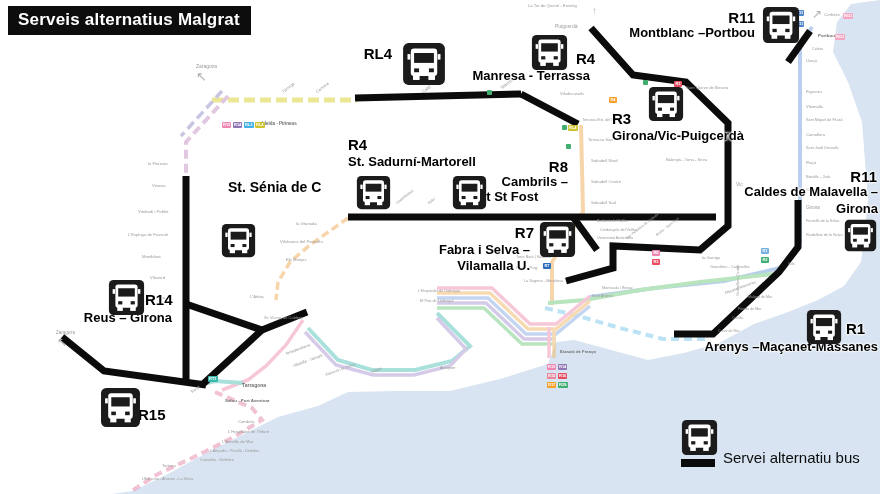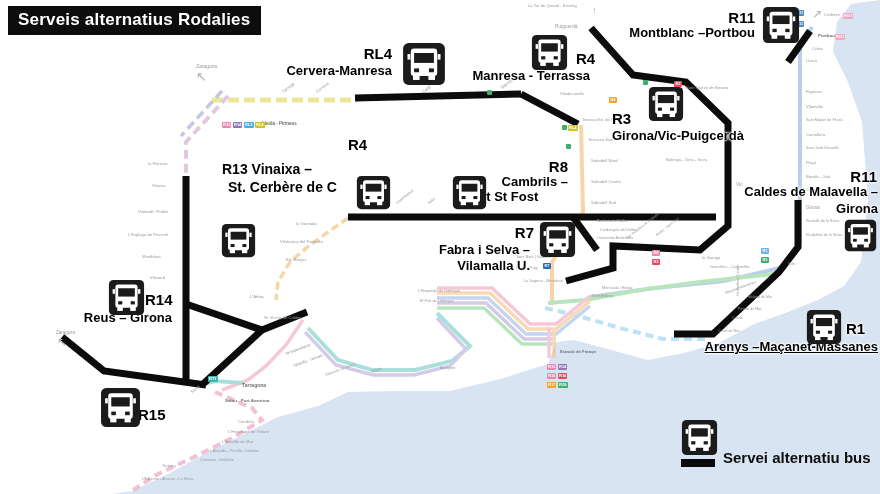--- a/index.html
+++ b/index.html
@@ -12,21 +12,21 @@
   .bd{position:absolute;color:#fff;font-weight:bold;white-space:nowrap;line-height:6px;
       border-radius:1px;padding:0 1px;text-align:center;min-width:6px;height:6px;font-size:4px;}
   .bd.sq{min-width:5px;width:5px;height:5px;padding:0;}
   .ar{position:absolute;color:#b0b0b0;line-height:1;}
   .lb{position:absolute;color:#000;font-weight:bold;white-space:nowrap;line-height:1.12;
       text-shadow:0 0 2px #fff,0 0 2px #fff,0 0 3px #fff,0 0 3px #fff;}
   .ic{position:absolute;}
   .ic svg{display:block;width:100%;height:100%;}
   #title-box{position:absolute;left:8px;top:6px;background:#0d0d0d;color:#fff;
              font-weight:bold;font-size:17px;padding:4px 11px 5px 10px;letter-spacing:.2px;}
-  #legend-label{position:absolute;left:723px;top:450px;font-size:15px;font-weight:bold;
+  #legend-label{position:absolute;left:723px;top:450px;font-size:15px;font-weight:normal;
                 color:#0d0d0d;text-shadow:none;white-space:nowrap;}
   #legend-swatch{position:absolute;left:681px;top:459px;width:34px;height:8px;background:#0a0a0a;}
 </style>
 </head>
 <body>
 
 <div id="stage">
   <div id="map-canvas">
       <svg viewBox="0 0 880 494" width="880" height="494">
         <polygon points="880,0 851,4 837,22 833,52 848,82 862,122 868,200 861,262 844,286 818,300 788,312 754,324 719,343 684,353 648,360 600,347 574,340 556,342 548,364 500,379 450,391 398,391 348,392 318,406 278,417 248,432 208,452 168,474 133,491 112,494 880,494" fill="#d8e4f1"></polygon>
@@ -175,43 +175,42 @@
       <div class="bd" style="left: 208px; top: 376px; background: rgb(56, 184, 172);">RT1</div>
       <div class="bd sq" style="left: 562px; top: 125px; background: rgb(63, 174, 110);"></div>
       <div class="bd sq" style="left: 566px; top: 144px; background: rgb(63, 174, 110);"></div>
       <div class="bd sq" style="left: 487px; top: 90px; background: rgb(63, 174, 110);"></div>
       <div class="bd sq" style="left: 643px; top: 80px; background: rgb(63, 174, 110);"></div>
       <div class="ar" style="left: 196px; top: 70px; font-size: 13px;">↖</div>
       <div class="ar" style="left: 57px; top: 336px; font-size: 12px;">↖</div>
       <div class="ar" style="left: 812px; top: 8px; font-size: 12px;">↗</div>
       <div class="ar" style="left: 592px; top: 6px; font-size: 10px;">↑</div>
       <div class="lb" style="left: 300px; top: 46px; width: 92px; text-align: right; font-size: 15px;">RL4</div>
-      <div class="lb" style="left: 238px; top: 64px; width: 154px; text-align: right; font-size: 13px;">Cervera-Manresa</div>
       <div class="lb" style="left: 576px; top: 51px; width: 40px; text-align: left; font-size: 15px;">R4</div>
       <div class="lb" style="left: 465px; top: 69px; width: 125px; text-align: right; font-size: 13px;">Manresa - Terrassa</div>
       <div class="lb" style="left: 690px; top: 10px; width: 65px; text-align: right; font-size: 15px;">R11</div>
       <div class="lb" style="left: 613px; top: 26px; width: 142px; text-align: right; font-size: 13px;">Montblanc –Portbou</div>
       <div class="lb" style="left: 612px; top: 111px; width: 40px; text-align: left; font-size: 15px;">R3</div>
       <div class="lb" style="left: 612px; top: 129px; width: 165px; text-align: left; font-size: 13px;">Girona/Vic-Puigcerdà</div>
       <div class="lb" style="left: 348px; top: 137px; width: 40px; text-align: left; font-size: 15px;">R4</div>
+      <div class="lb" style="left: 348px; top: 155px; width: 175px; text-align: left; font-size: 13px;">St. Sadurní-Martorell</div>
       <div class="lb" style="left: 500px; top: 159px; width: 68px; text-align: right; font-size: 15px;">R8</div>
       <div class="lb" style="left: 478px; top: 175px; width: 90px; text-align: right; font-size: 13px;">Cambrils –</div>
       <div class="lb" style="left: 453px; top: 190px; width: 115px; text-align: left; font-size: 13px;">Mollet St Fost</div>
       <div class="lb" style="left: 818px; top: 169px; width: 59px; text-align: right; font-size: 15px;">R11</div>
       <div class="lb" style="left: 710px; top: 185px; width: 168px; text-align: right; font-size: 13px;">Caldes de Malavella –</div>
       <div class="lb" style="left: 788px; top: 202px; width: 90px; text-align: right; font-size: 13px;">Girona</div>
-      <div class="lb" style="left: 222px; top: 162px; width: 160px; text-align: left; font-size: 14px;">R13  Vinaixa –</div>
-      <div class="lb" style="left: 228px; top: 180px; width: 160px; text-align: left; font-size: 14px;">St. Cerbère de C</div>
+      <div class="lb" style="left: 228px; top: 180px; width: 160px; text-align: left; font-size: 14px;">St. Sénia de C</div>
       <div class="lb" style="left: 508px; top: 225px; width: 26px; text-align: right; font-size: 15px;">R7</div>
       <div class="lb" style="left: 423px; top: 243px; width: 107px; text-align: right; font-size: 13px;">Fabra i Selva –</div>
       <div class="lb" style="left: 423px; top: 259px; width: 107px; text-align: right; font-size: 13px;">Vilamalla U.</div>
       <div class="lb" style="left: 145px; top: 292px; width: 42px; text-align: left; font-size: 15px;">R14</div>
       <div class="lb" style="left: 52px; top: 311px; width: 120px; text-align: right; font-size: 13px;">Reus – Girona</div>
       <div class="lb" style="left: 846px; top: 321px; width: 32px; text-align: left; font-size: 15px;">R1</div>
-      <div class="lb" style="left: 698px; top: 340px; width: 180px; text-align: right; font-size: 13px; text-decoration: underline;">Arenys –Maçanet-Massanes</div>
+      <div class="lb" style="left: 698px; top: 340px; width: 180px; text-align: right; font-size: 13px;">Arenys –Maçanet-Massanes</div>
       <div class="lb" style="left: 138px; top: 407px; width: 46px; text-align: left; font-size: 15px;">R15</div>
       <div class="ic" style="left: 402px; top: 42px; width: 44px; height: 44px;">
         <svg viewBox="0 0 40 40" xmlns="http://www.w3.org/2000/svg">
           <rect x="1" y="1" width="38" height="38" rx="5" fill="#1b1b1b"></rect>
           <rect x="5" y="11" width="2.6" height="5" fill="#fff"></rect>
           <rect x="32.4" y="11" width="2.6" height="5" fill="#fff"></rect>
           <rect x="8" y="6" width="24" height="25" rx="3" fill="#fff"></rect>
           <rect x="10" y="30" width="6" height="4.5" fill="#fff"></rect>
           <rect x="24" y="30" width="6" height="4.5" fill="#fff"></rect>
           <rect x="11" y="10" width="18" height="9" fill="#1b1b1b"></rect>
@@ -370,17 +369,17 @@
           <rect x="8" y="6" width="24" height="25" rx="3" fill="#fff"></rect>
           <rect x="10" y="30" width="6" height="4.5" fill="#fff"></rect>
           <rect x="24" y="30" width="6" height="4.5" fill="#fff"></rect>
           <rect x="11" y="10" width="18" height="9" fill="#1b1b1b"></rect>
           <rect x="11" y="24" width="4.5" height="3.5" fill="#1b1b1b"></rect>
           <rect x="24.5" y="24" width="4.5" height="3.5" fill="#1b1b1b"></rect>
         </svg>
       </div>
     </div>
   <div id="title-box">
-    <span>Serveis alternatius Rodalies</span>
+    <span>Serveis alternatius Malgrat</span>
   </div>
   <div id="legend-swatch"></div>
   <div id="legend-label" class="lb">Servei alternatiu bus</div>
 </div>
 
 </body></html>

